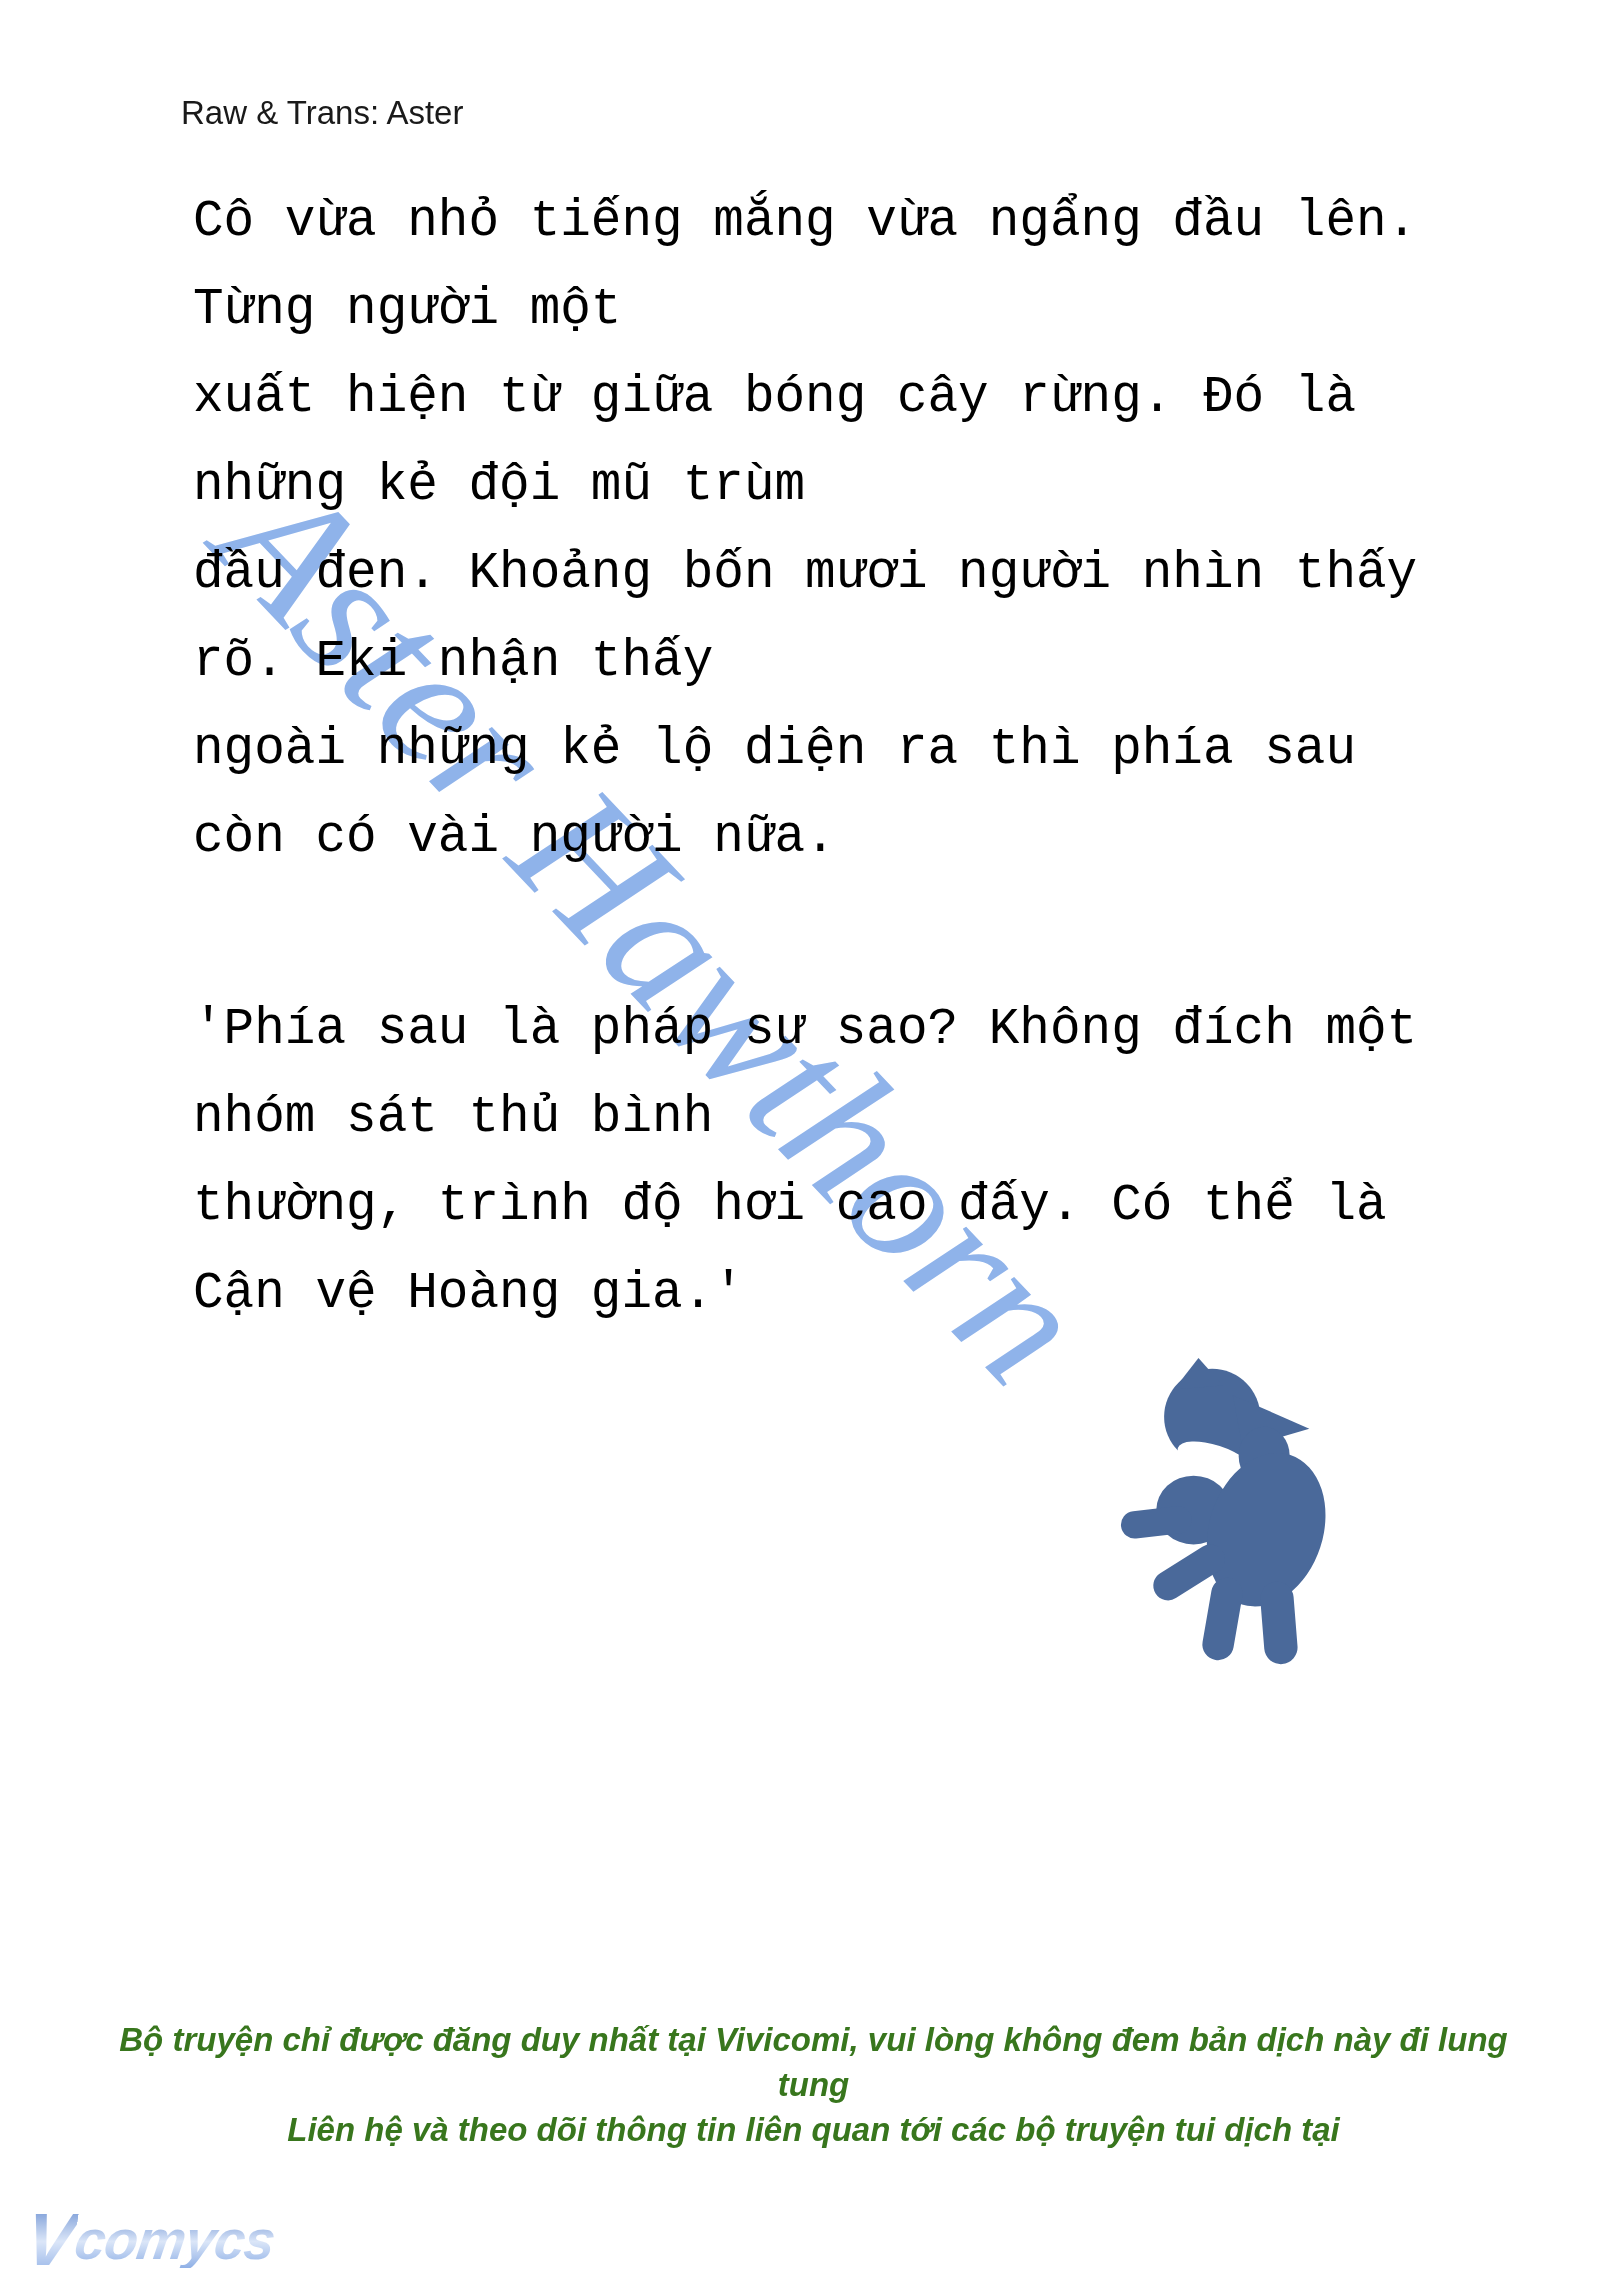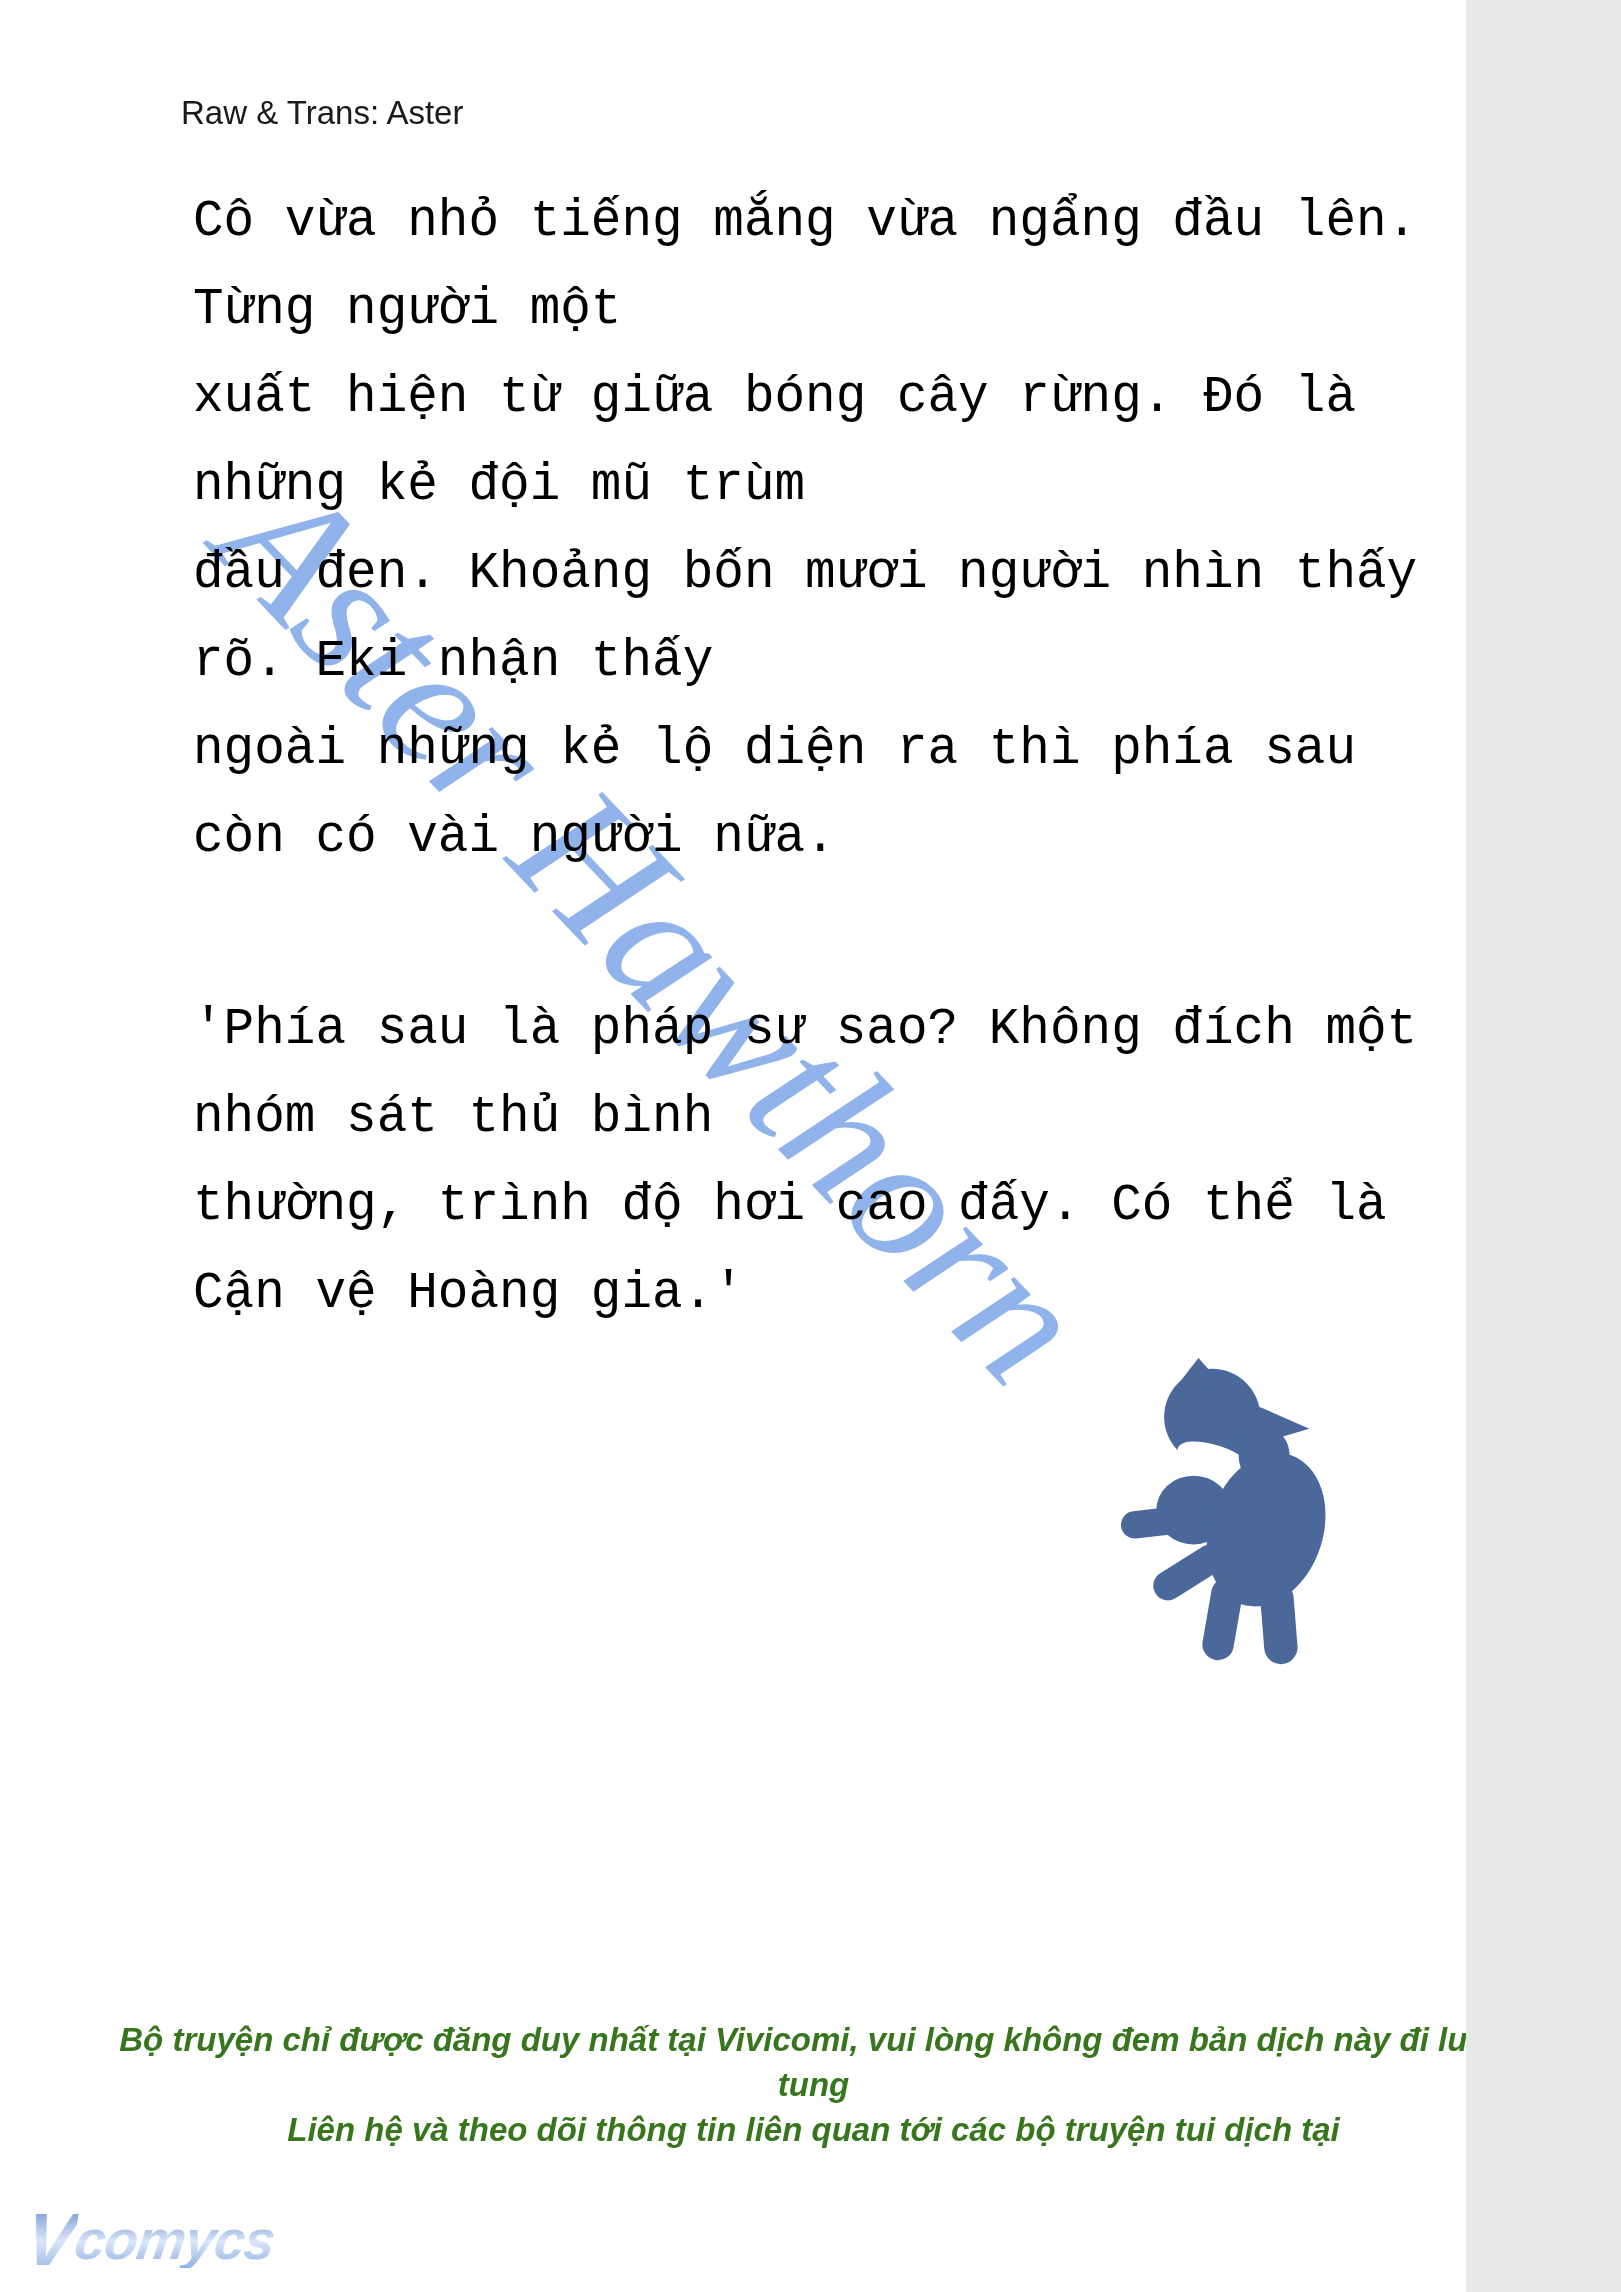--- a/index.html
+++ b/index.html
@@ -1,18 +1,18 @@
 <!DOCTYPE html>
 <html><head>
 <meta charset="utf-8">
 <style>
   html, body { margin: 0; padding: 0; background: #e8e8e8; }
   .page {
     position: relative;
-    width: 1466px;
+    width: 1621px;
     height: 2293px;
     background: #ffffff;
     overflow: hidden;
     font-family: "Liberation Serif", "DejaVu Serif", serif;
   }
 
   
   .header-credit {
     position: absolute;
     left: 181px;

